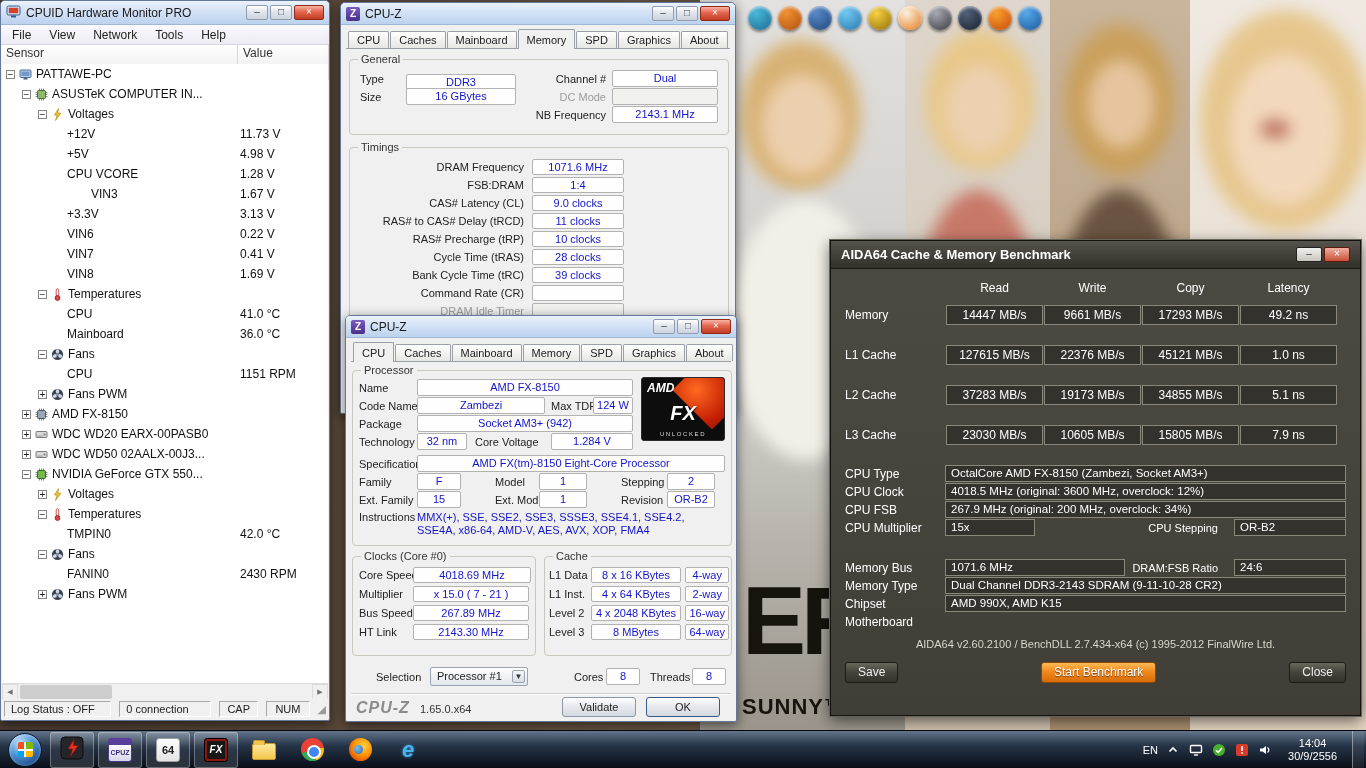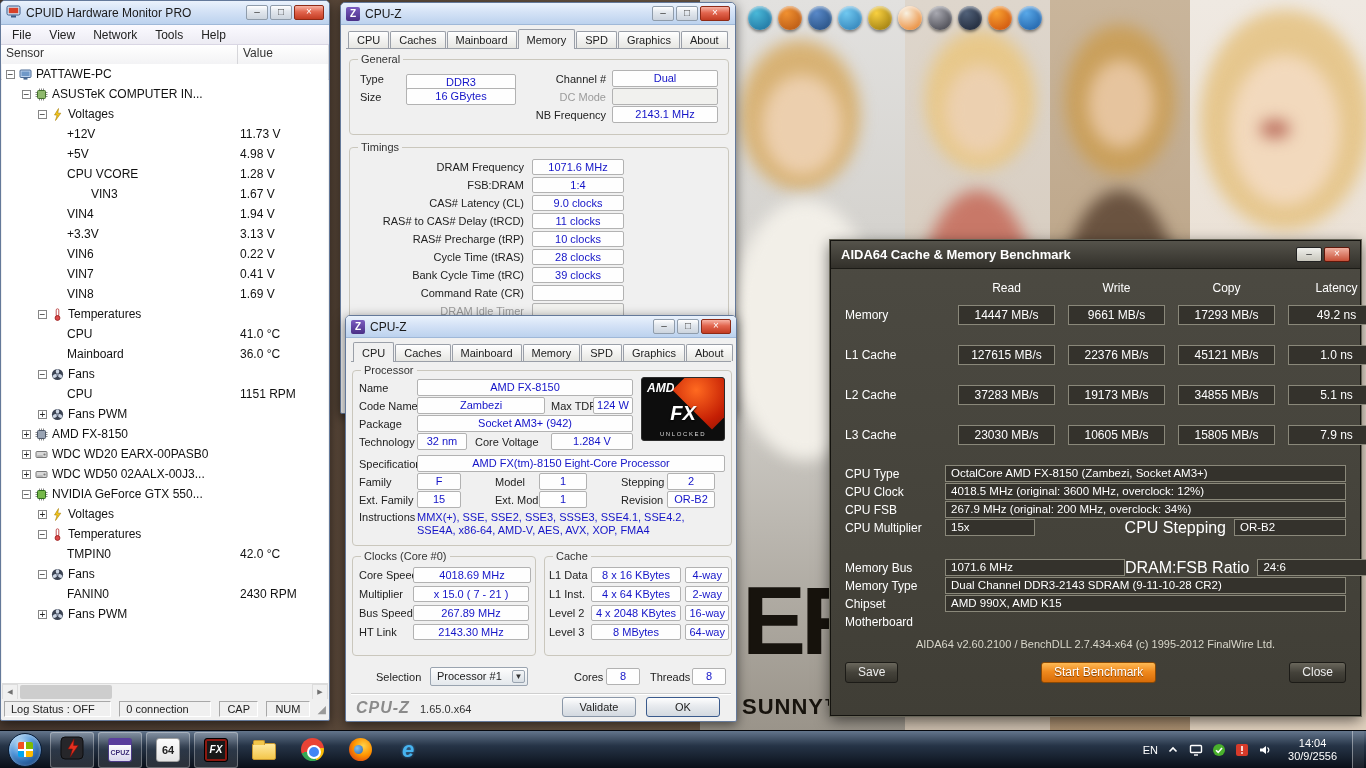--- a/index.html
+++ b/index.html
@@ -84,30 +84,30 @@
   .amd-fx{position:absolute;left:50%;top:24px;transform:translateX(-50%);color:#fff;font-weight:bold;font-style:italic;font-size:20px;text-shadow:0 1px 2px #000}
   .amd-unl{position:absolute;bottom:3px;left:0;right:0;text-align:center;color:#d8d8d8;font-size:6px;letter-spacing:1.6px}
 
   
   #aida{position:absolute;left:830px;top:240px;width:531px;height:476px;z-index:3;background:linear-gradient(#4c4a42,#403e36);border:1px solid #14130f;box-shadow:0 0 0 1px #676558,0 4px 14px rgba(0,0,0,.6)}
   .aida-tb{height:28px;display:flex;align-items:center;padding:0 10px;background:linear-gradient(#55534b,#32302a);border-bottom:1px solid #1c1b16}
   .aida-title{color:#fff;font-weight:bold;font-size:13px}
   .aida-wbtn{width:26px;height:15px;border:1px solid #222;border-radius:2px;background:linear-gradient(#f0f0ec,#c8c6bc);color:#333;font-size:10px;line-height:12px;text-align:center}
   .aida-wbtn.close{background:linear-gradient(#f0b0a0,#c85038);color:#fff;border-color:#5e170a}
   .aida-body{position:absolute;left:14px;right:14px;top:40px;bottom:10px}
-  .aida-bhead,.aida-brow{display:grid;grid-template-columns:100px 97px 97px 97px 97px;column-gap:13px}
+  .aida-bhead,.aida-brow{display:grid;grid-template-columns:100px 97px 97px 97px 97px;column-gap:1px}
   .aida-bhead{margin-bottom:10px}
   .aida-bh-cell{color:#fff;font-size:12px;text-align:center}
   .aida-brow{margin-bottom:20px}
   .aida-blabel{color:#fff;font-size:12px;line-height:20px}
   .aida-bbox{height:20px;border:1px solid #8a887a;background:#34322c;color:#fff;font-size:12px;text-align:center;line-height:18px}
   .aida-irow{display:flex;align-items:center;height:17px;margin-bottom:1px}
   .aida-irow.gap{margin-top:23px}
   .aida-ilabel{width:100px;flex:none;font-size:12px;color:#fff;white-space:nowrap}
-  .aida-ilabel2{font-size:16px;color:#fff;margin-left:auto;padding-right:8px;white-space:nowrap}
+  .aida-ilabel2{font-size:11px;color:#fff;margin-left:auto;padding-right:16px;white-space:nowrap}
   .aida-ibox{flex:1;height:17px;border:1px solid #8a887a;background:#34322c;color:#fff;font-size:11.5px;padding:0 5px;line-height:15px;white-space:nowrap;overflow:hidden}
   .aida-ibox.w90{flex:none;width:90px}
   .aida-ibox.w180{flex:none;width:180px}
   .aida-ibox.w112{flex:none;width:112px}
   .aida-footnote{margin-top:8px;text-align:center;color:#d9d7cb;font-size:11px}
   .aida-btnrow{position:relative;height:24px;margin-top:12px}
   .aida-btn{position:absolute;top:0;height:21px;border:1px solid #1c1b17;border-radius:3px;background:linear-gradient(#6a675c,#44423a 50%,#35332c);color:#eee;font-size:12px;padding:0 12px;line-height:19px}
   .aida-btn.orange{background:linear-gradient(#ffba55,#f08a1e 45%,#d86c08);border-color:#8a4a06;color:#fff;text-shadow:0 1px 1px #7a3a00}
 
   
@@ -244,25 +244,20 @@
         </div>
         <div class="hw-row" style="padding-left: 52px;">
           <span class="hw-expsp"></span>
           <span class="hw-lab">CPU VCORE</span>
           <span class="hw-val">1.28 V</span>
         </div>
         <div class="hw-row" style="padding-left: 76px;">
           <span class="hw-expsp"></span>
           <span class="hw-lab">VIN3</span>
           <span class="hw-val">1.67 V</span>
-        </div>
-        <div class="hw-row" style="padding-left: 52px;">
-          <span class="hw-expsp"></span>
-          <span class="hw-lab">VIN4</span>
-          <span class="hw-val">1.94 V</span>
         </div>
         <div class="hw-row" style="padding-left: 52px;">
           <span class="hw-expsp"></span>
           <span class="hw-lab">+3.3V</span>
           <span class="hw-val">3.13 V</span>
         </div>
         <div class="hw-row" style="padding-left: 52px;">
           <span class="hw-expsp"></span>
           <span class="hw-lab">VIN6</span>
           <span class="hw-val">0.22 V</span>

